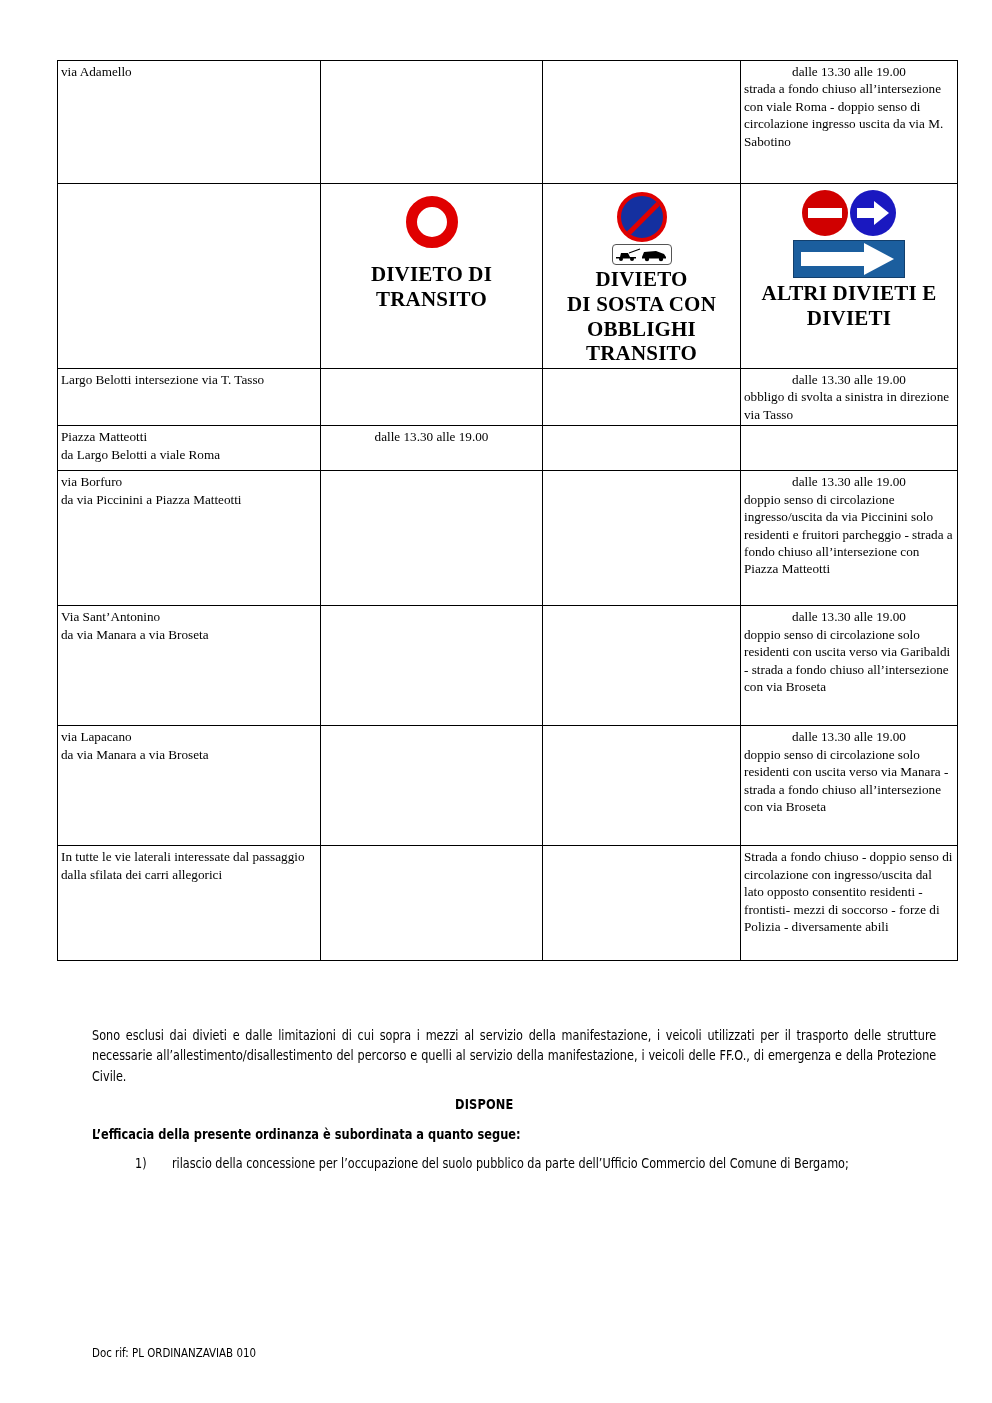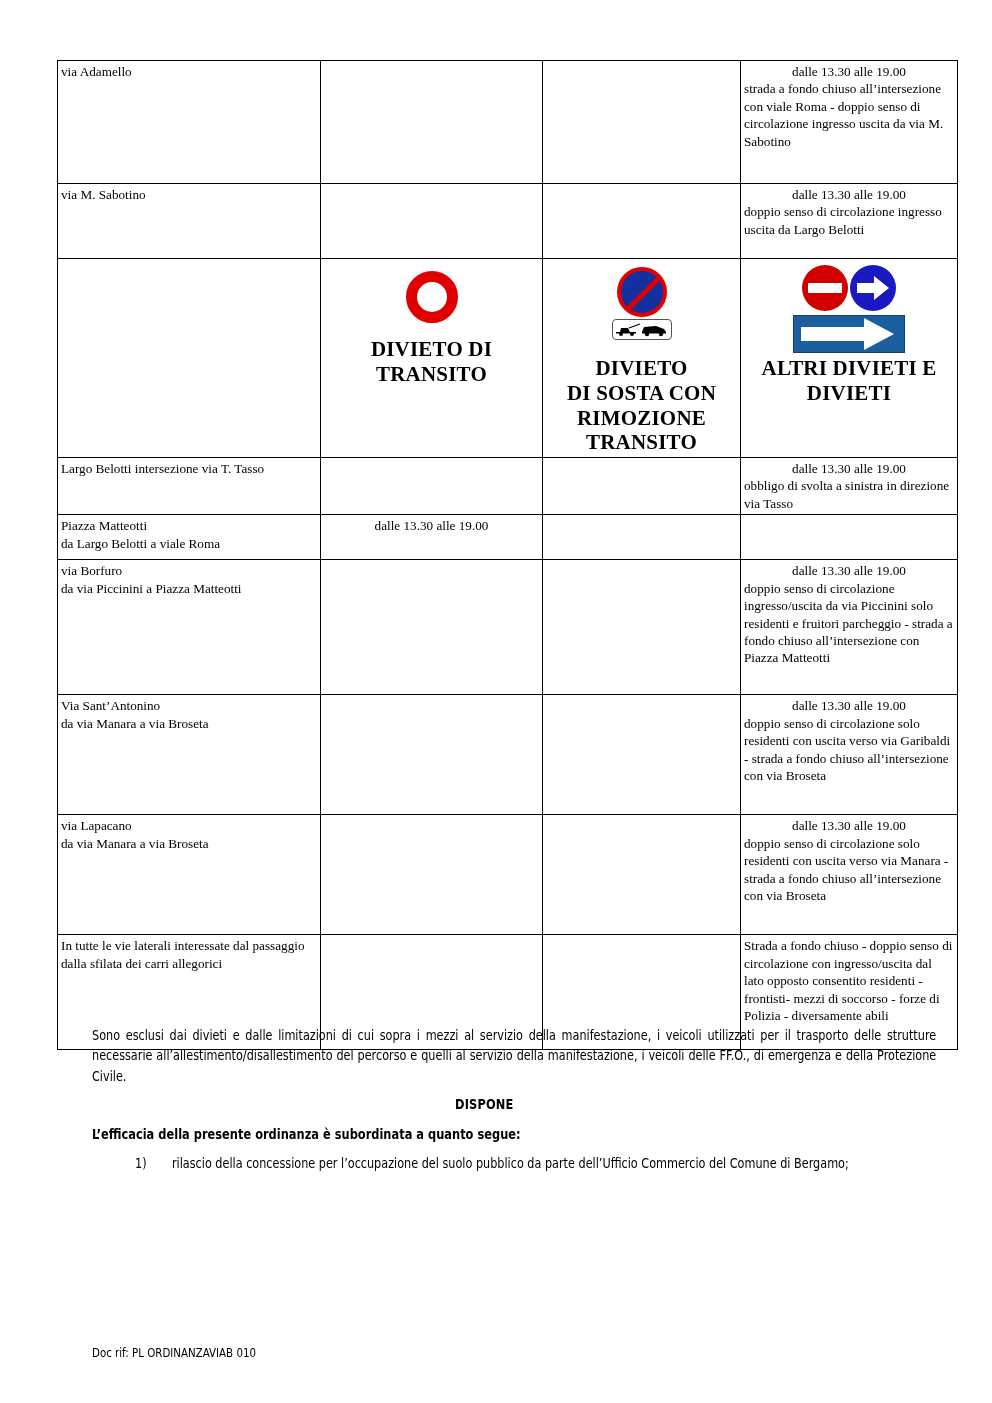--- a/index.html
+++ b/index.html
@@ -288,35 +288,20 @@
         </td>
         <td>
           <span></span>
         </td>
         <td>
           <span class="time-center">dalle 13.30 alle 19.00</span>
           <span class="just">strada a fondo chiuso all’intersezione con viale Roma - doppio senso di circolazione ingresso uscita da via M. Sabotino</span>
         </td>
       </tr>
 
-      <tr>
-        <td class="cell-street" style="height:70px;">
-          <span class="nm">via M. Sabotino</span>
-        </td>
-        <td>
-          <span></span>
-        </td>
-        <td>
-          <span></span>
-        </td>
-        <td>
-          <span class="time-center">dalle 13.30 alle 19.00</span>
-          <span class="just">doppio senso di circolazione ingresso uscita da Largo Belotti</span>
-        </td>
-      </tr>
 
       <tr>
         <td style="height:155px;">
           <span></span>
         </td>
 
         <td class="sign-cell">
           <div class="sign-ring"></div>
           <div class="sign-title">
             <span>DIVIETO DI</span><br>
@@ -334,24 +319,24 @@
                 <path d="M2 12 L6 12 L7 8 L14 8 L16 12 L22 12 L22 13.5 L2 13.5 Z" fill="#000"></path>
                 <circle cx="7" cy="14" r="2" fill="#000"></circle>
                 <circle cx="18" cy="14" r="2" fill="#000"></circle>
                 <path d="M15 8 L26 4" stroke="#000" stroke-width="1.2" fill="none"></path>
                 <path d="M28 12 L30 7 L42 6 L50 9 L52 12 L52 13.5 L28 13.5 Z" fill="#000"></path>
                 <circle cx="33" cy="14" r="2.2" fill="#000"></circle>
                 <circle cx="47" cy="14" r="2.2" fill="#000"></circle>
               </svg>
             </div>
           </div>
-          <div class="sign-title" style="margin-top:16px;">
+          <div class="sign-title" style="margin-top:2px;">
             <span>DIVIETO</span><br>
             <span>DI SOSTA CON</span><br>
-            <span>RIMOZIONE</span><br>
+            <span>OBBLIGHI</span><br>
             <span>TRANSITO</span>
           </div>
         </td>
 
         <td class="sign-cell" style="padding-top:4px !important;">
           <div class="signs-row-top">
             <span class="sign-noentry">
               <span class="bar"></span>
             </span>
             <span class="sign-right">

